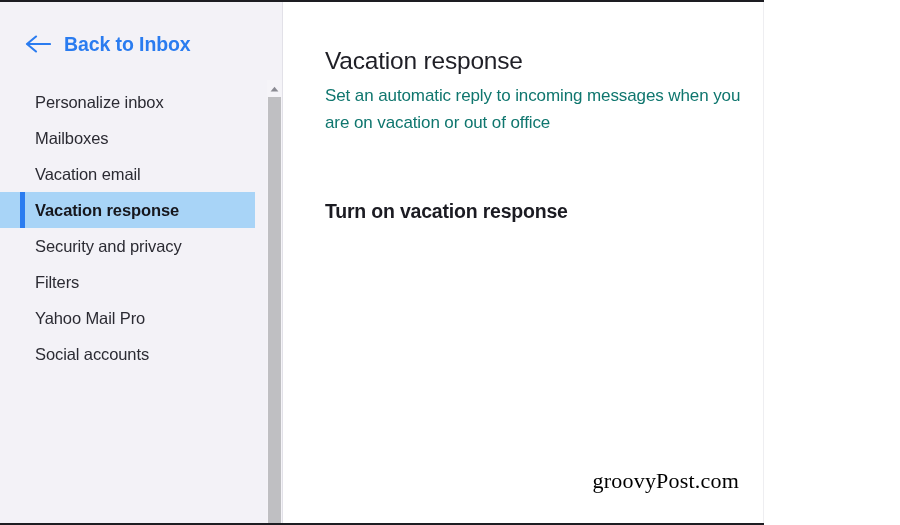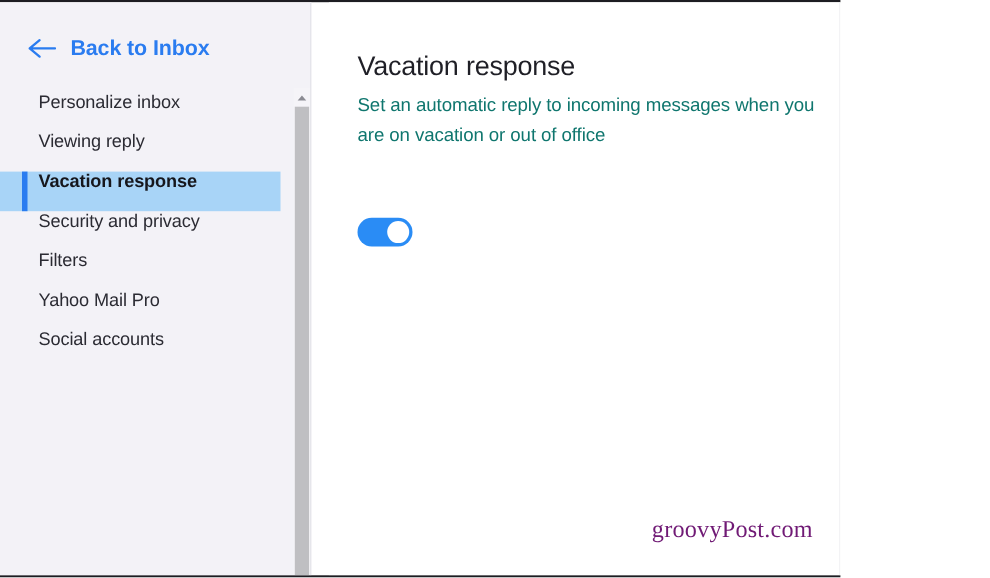--- a/index.html
+++ b/index.html
@@ -62,21 +62,21 @@
 
   .nav-list {
     margin-top: 20px;
     list-style: none;
     padding: 0;
   }
   .nav-item {
     position: relative;
     height: 36px;
     display: flex;
-    align-items: flex-start;
+    align-items: center;
     padding-left: 35px;
     font-size: 16.5px;
     color: #2b2b33;
     cursor: pointer;
     box-sizing: border-box;
     white-space: nowrap;
     letter-spacing: -0.1px;
   }
   .nav-item.selected {
     background: #a8d4f7;
@@ -189,21 +189,21 @@
     border-radius: 50%;
     background: #ffffff;
   }
 
   .watermark {
     position: absolute;
     right: 24px;
     bottom: 29px;
     font-family: "Liberation Serif", serif;
     font-size: 22px;
-    color: #701a75;
+    color: #000000;
     letter-spacing: 0.2px;
     user-select: none;
   }
 </style>
 </head>
 <body>
 
 <div class="screen">
 
   <div class="sidebar">
@@ -215,21 +215,24 @@
         </svg>
       </span>
       <span class="back-label">Back to Inbox</span>
     </div>
 
     <ul class="nav-list">
       <li class="nav-item">
         <span>Personalize inbox</span>
       </li>
       <li class="nav-item">
-        <span>Viewing reply</span>
+        <span>Mailboxes</span>
+      </li>
+      <li class="nav-item">
+        <span>Vacation email</span>
       </li>
       <li class="nav-item selected">
         <span>Vacation response</span>
       </li>
       <li class="nav-item">
         <span>Security and privacy</span>
       </li>
       <li class="nav-item">
         <span>Filters</span>
       </li>
@@ -252,20 +255,21 @@
       </div>
     </div>
   </div>
 
   <div class="main">
     <div class="main-inner">
       <h1 class="page-title">Vacation response</h1>
       <p class="page-subtitle">Set an automatic reply to incoming messages when you are on vacation or out of office</p>
 
       <div class="setting-row">
+        <span class="setting-label">Turn on vacation response</span>
         <div class="toggle">
           <span class="knob"></span>
         </div>
       </div>
     </div>
 
     <div class="watermark">groovyPost.com</div>
   </div>
 
 </div>

